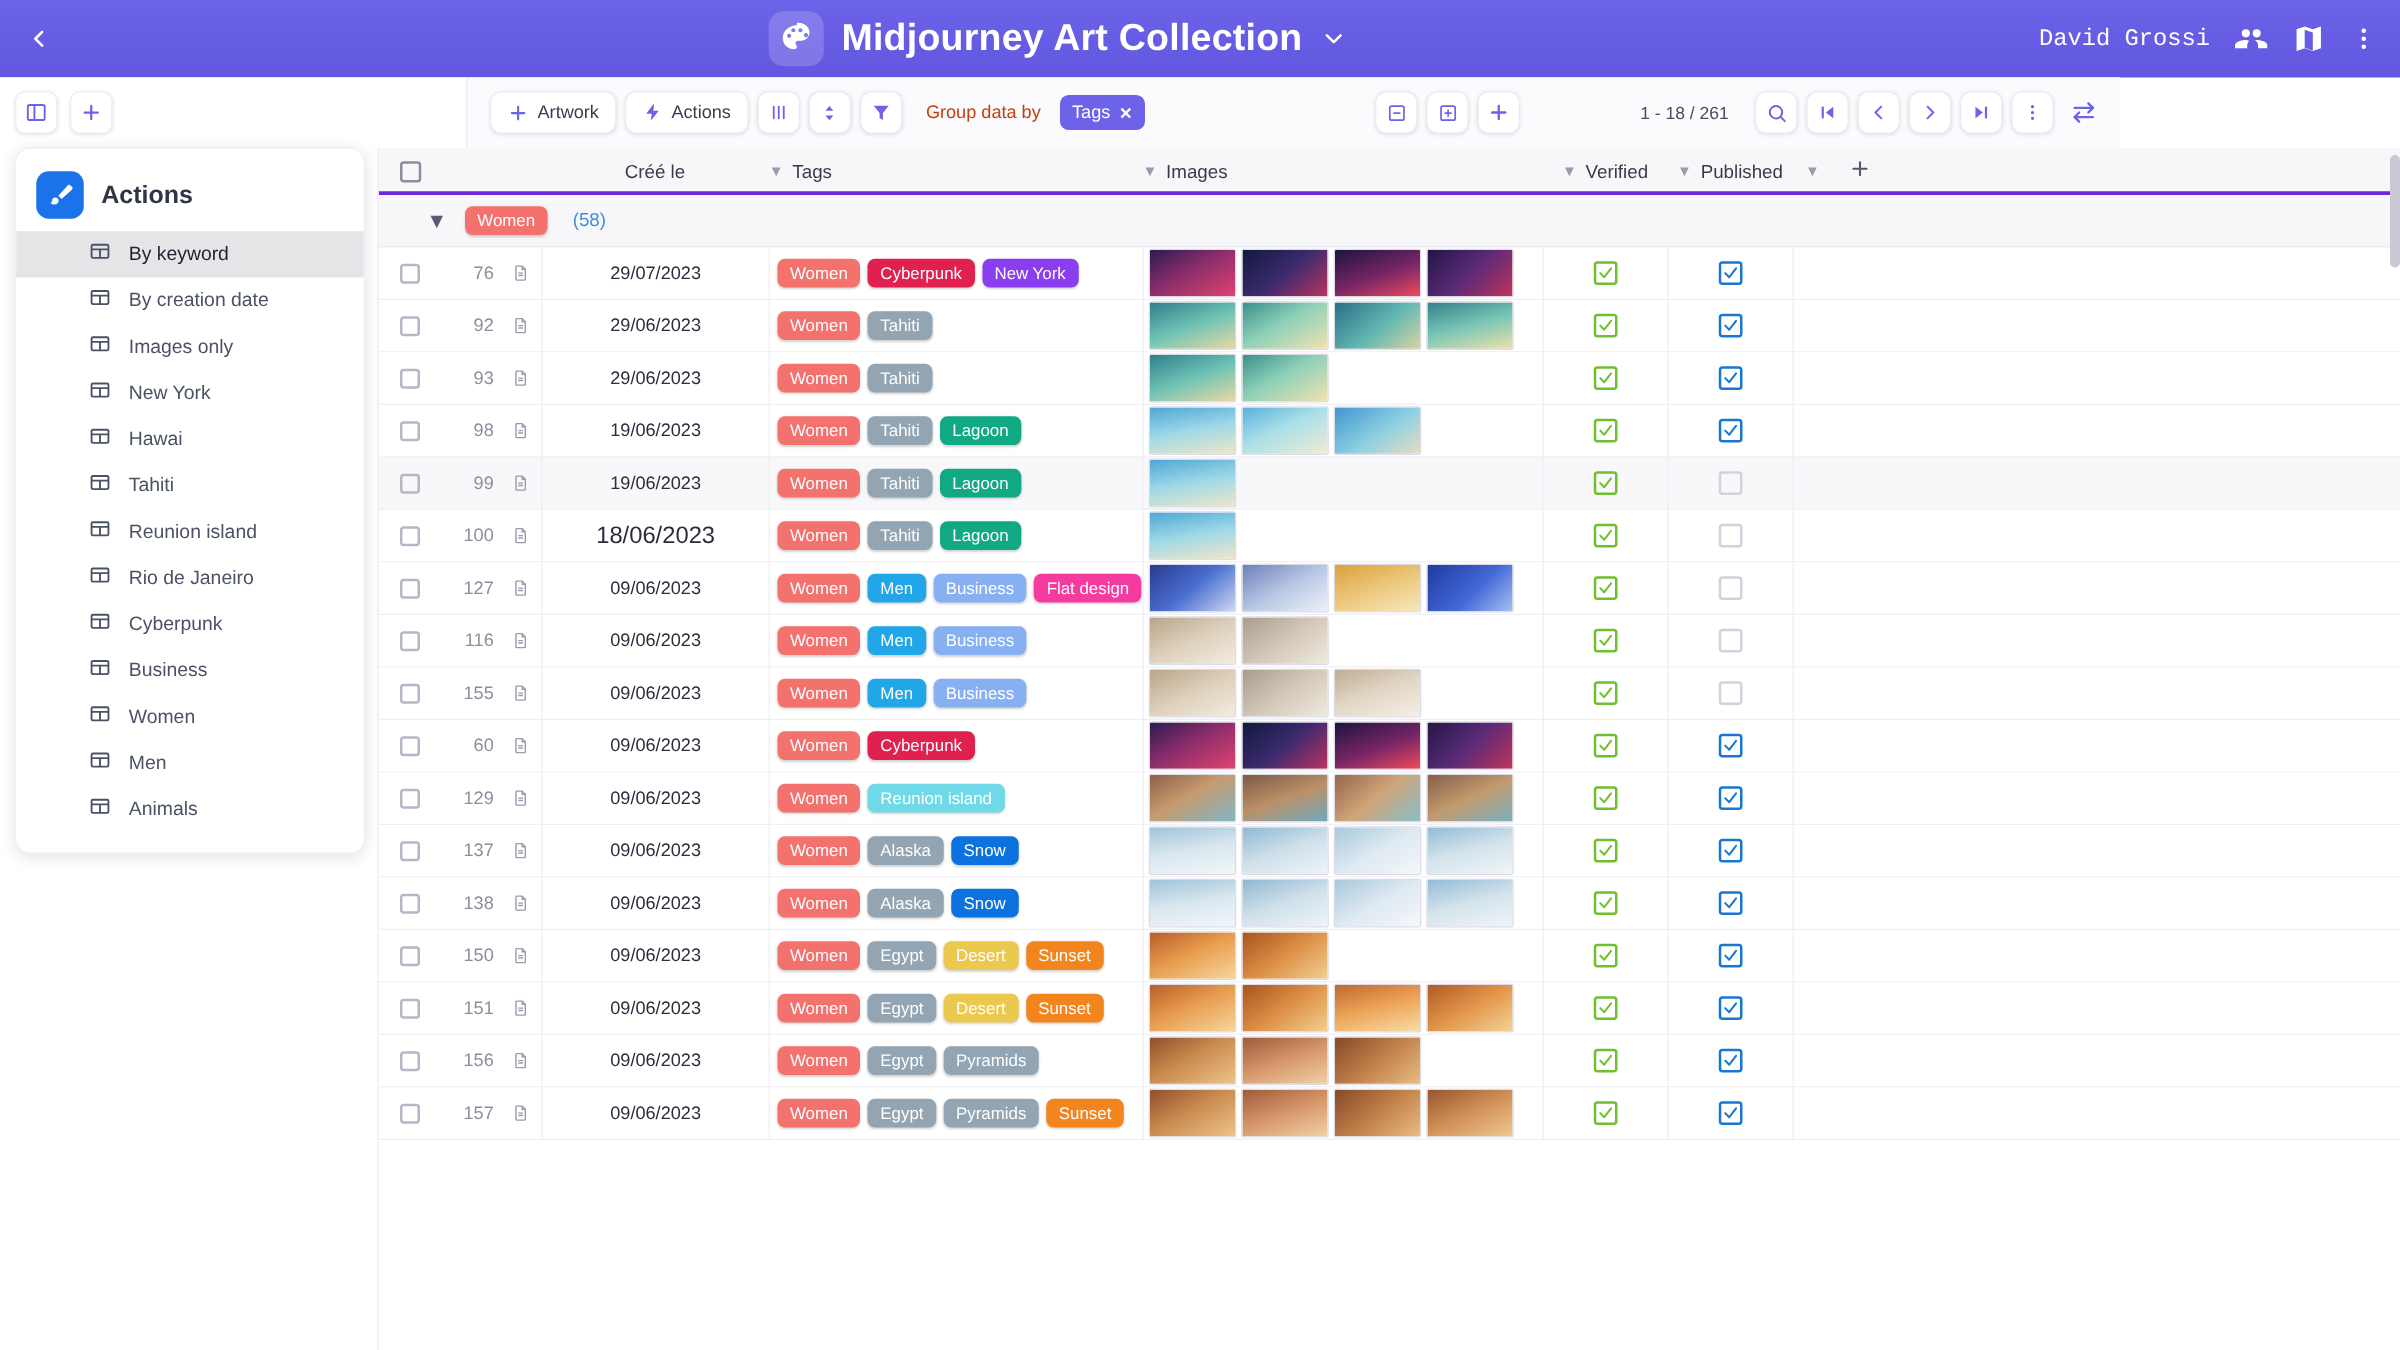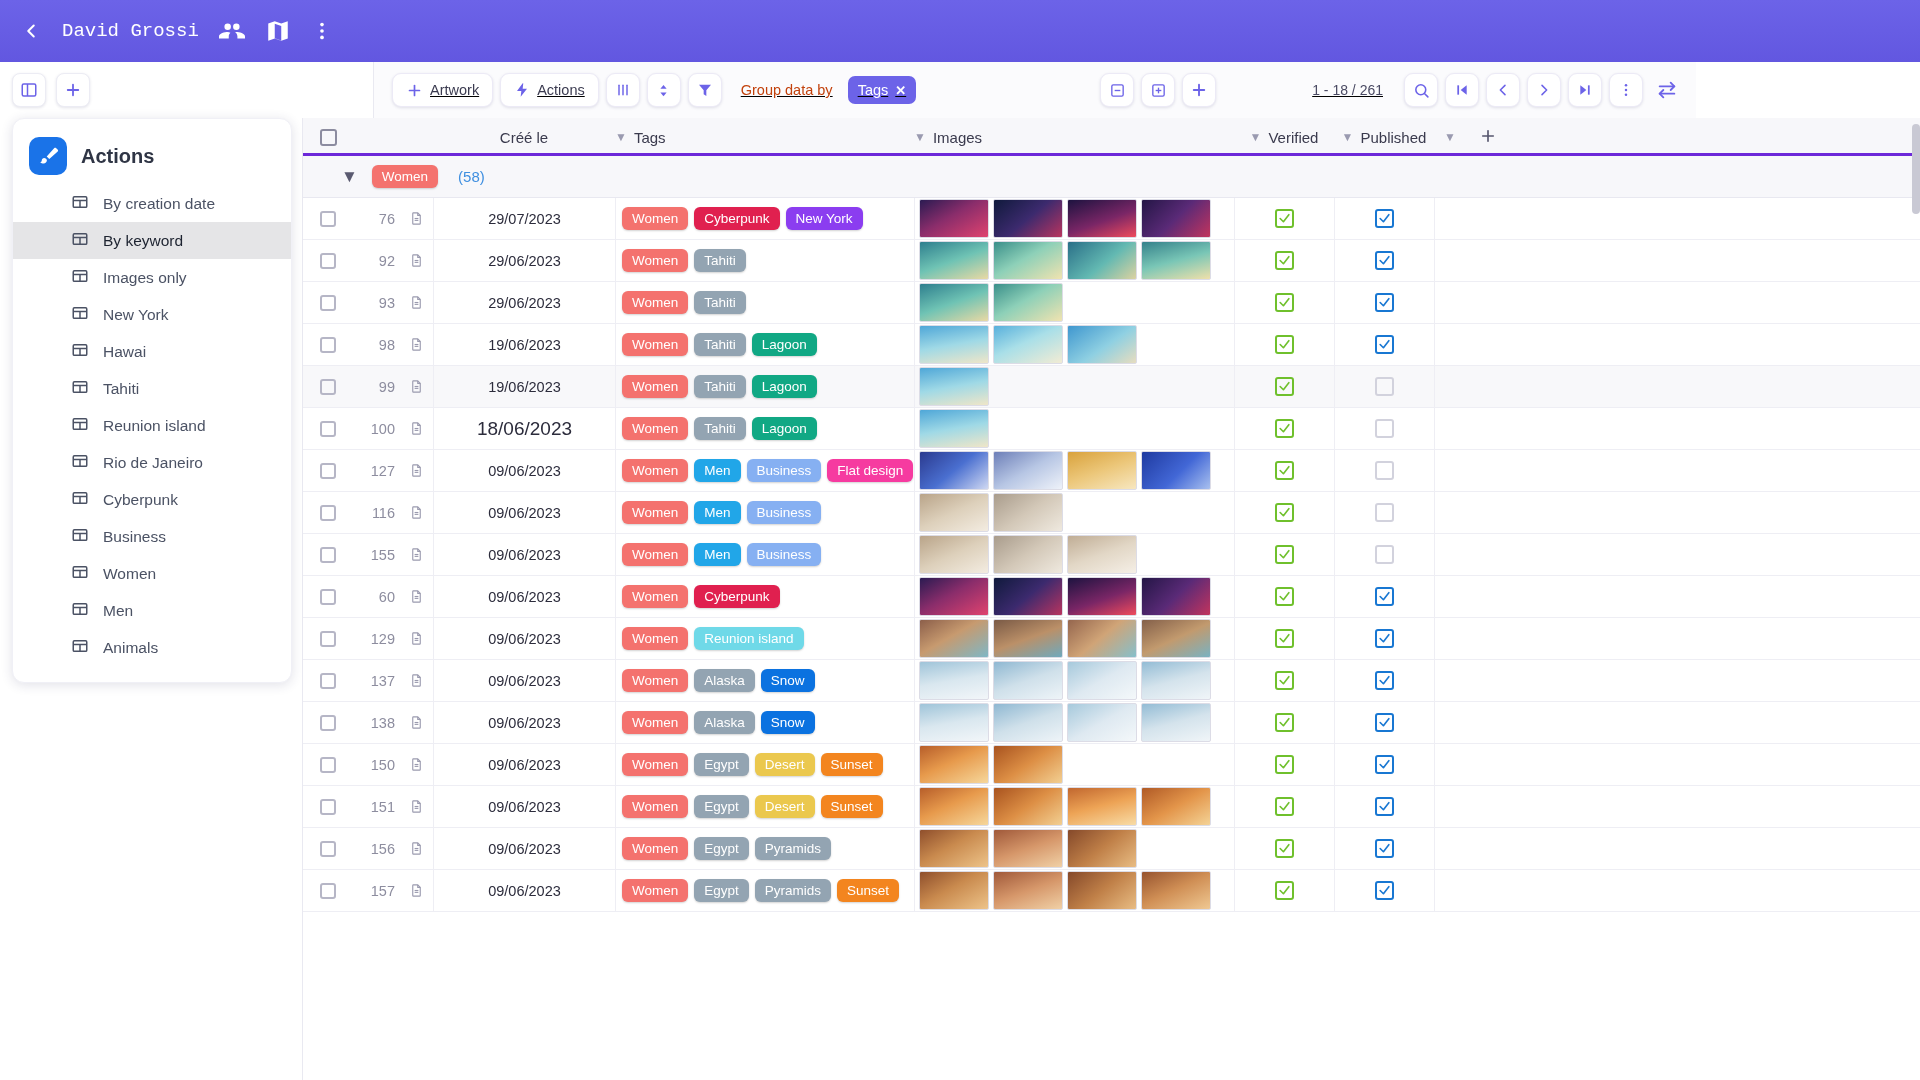--- a/index.html
+++ b/index.html
@@ -35,21 +35,21 @@
   .appbar-right {
     display: flex; align-items: center; gap: 20px; padding-right: 18px; font-family: Liberation Mono, monospace;
   }
   .user-name { font-size: 19px; font-weight: 500; }
   .appbar-icon { display: flex; align-items: center; justify-content: center; cursor: pointer; }
 
   
   .toolbar-row {
     position: absolute; top: 62px; left: 0; width: 1696px; height: 56px;
     background: #ffffff;
-    display: flex; align-items: center; text-decoration: underline;
+    display: flex; align-items: center;
   }
   .toolbar-left {
     width: 373px; height: 56px; display: flex; align-items: center; gap: 10px; padding-left: 12px;
     background: #fff;
   }
   .tb-sq {
     width: 34px; height: 34px; border-radius: 8px; background: #fff;
     border: 1px solid #ececf4; box-shadow: 0 1px 3px rgba(40,40,90,.13);
     display: flex; align-items: center; justify-content: center; cursor: pointer;
   }
@@ -186,20 +186,31 @@
 </style>
 </head>
 <body>
 
 <div class="appbar">
   <div class="appbar-back">
     <svg width="22" height="22" viewBox="0 0 24 24" fill="none" stroke="#fff" stroke-width="2.2" stroke-linecap="round" stroke-linejoin="round">
         <polyline points="15 18 9 12 15 6"></polyline>
       </svg>
   </div>
+  <div class="appbar-center">
+    <div class="app-logo">
+      <svg width="27" height="27" viewBox="0 0 24 24" fill="#fff">
+          <path d="M12 2C6.5 2 2 6 2 11c0 5 4 8 8 8 1.2 0 2-.8 2-1.8 0-.5-.2-.9-.5-1.2-.3-.3-.5-.7-.5-1.2 0-1 .8-1.8 1.8-1.8H15c3.3 0 6-2.7 6-6 0-3.9-4-7-9-7zm-5.5 9a1.5 1.5 0 110-3 1.5 1.5 0 010 3zm3-4a1.5 1.5 0 110-3 1.5 1.5 0 010 3zm5 0a1.5 1.5 0 110-3 1.5 1.5 0 010 3zm4 3.5a1.5 1.5 0 110-3 1.5 1.5 0 010 3z"></path>
+        </svg>
+    </div>
+    <div class="app-title">Midjourney Art Collection</div>
+    <svg width="22" height="22" viewBox="0 0 24 24" fill="none" stroke="#fff" stroke-width="2.2" stroke-linecap="round" stroke-linejoin="round">
+        <polyline points="6 9 12 15 18 9"></polyline>
+      </svg>
+  </div>
   <div class="appbar-right">
     <div class="user-name">David Grossi</div>
     <div class="appbar-icon">
       <svg width="26" height="26" viewBox="0 0 24 24" fill="#fff">
           <path d="M16 11a3 3 0 100-6 3 3 0 000 6zm-8 0a3 3 0 100-6 3 3 0 000 6zm0 2c-2.7 0-8 1.3-8 4v2h9v-2c0-1 .4-2.4 1.5-3.4C9.7 13.2 8.8 13 8 13zm8 0c-.3 0-.7 0-1.1.1 1.3 1 2.1 2.2 2.1 3.9v2h7v-2c0-2.7-5.3-4-8-4z"></path>
         </svg>
     </div>
     <div class="appbar-icon">
       <svg width="26" height="26" viewBox="0 0 24 24" fill="#fff">
           <path d="M9 3L3 5v16l6-2 6 2 6-2V3l-6 2-6-2zm0 2.3l6 2v13.4l-6-2V5.3z"></path>
@@ -341,35 +352,35 @@
   <div class="sidebar-card">
     <div class="sb-head">
       <div class="sb-logo">
         <svg width="22" height="22" viewBox="0 0 24 24" fill="#fff">
             <path d="M20.7 3.3c-.5-.5-1.3-.4-1.8.1l-8.3 9.2 2.8 2.8 9.2-8.3c.5-.5.6-1.3.1-1.8zM7.8 14.2c-1.4 0-2.6 1.1-2.6 2.6 0 1.2-1 1.7-1.6 1.9 1 1.1 2.3 1.6 3.6 1.6 2 0 3.6-1.6 3.6-3.6 0-1.4-1.5-2.5-3-2.5z"></path>
           </svg>
       </div>
       <div class="sb-title">Actions</div>
     </div>
     <div id="sb-items">
+        <div class="sb-item active">
+          <span><svg class="sb-ico" viewBox="0 0 24 24" fill="none" stroke="#4b5264" stroke-width="2">
+              <rect x="3" y="5" width="18" height="14" rx="1.5"></rect>
+              <line x1="3" y1="10" x2="21" y2="10"></line>
+              <line x1="12" y1="10" x2="12" y2="19"></line>
+            </svg></span>
+          <span class="sb-label">By keyword</span>
+        </div>
         <div class="sb-item">
           <span><svg class="sb-ico" viewBox="0 0 24 24" fill="none" stroke="#4b5264" stroke-width="2">
               <rect x="3" y="5" width="18" height="14" rx="1.5"></rect>
               <line x1="3" y1="10" x2="21" y2="10"></line>
               <line x1="12" y1="10" x2="12" y2="19"></line>
             </svg></span>
           <span class="sb-label">By creation date</span>
-        </div>
-        <div class="sb-item active">
-          <span><svg class="sb-ico" viewBox="0 0 24 24" fill="none" stroke="#4b5264" stroke-width="2">
-              <rect x="3" y="5" width="18" height="14" rx="1.5"></rect>
-              <line x1="3" y1="10" x2="21" y2="10"></line>
-              <line x1="12" y1="10" x2="12" y2="19"></line>
-            </svg></span>
-          <span class="sb-label">By keyword</span>
         </div>
         <div class="sb-item">
           <span><svg class="sb-ico" viewBox="0 0 24 24" fill="none" stroke="#4b5264" stroke-width="2">
               <rect x="3" y="5" width="18" height="14" rx="1.5"></rect>
               <line x1="3" y1="10" x2="21" y2="10"></line>
               <line x1="12" y1="10" x2="12" y2="19"></line>
             </svg></span>
           <span class="sb-label">Images only</span>
         </div>
         <div class="sb-item">

